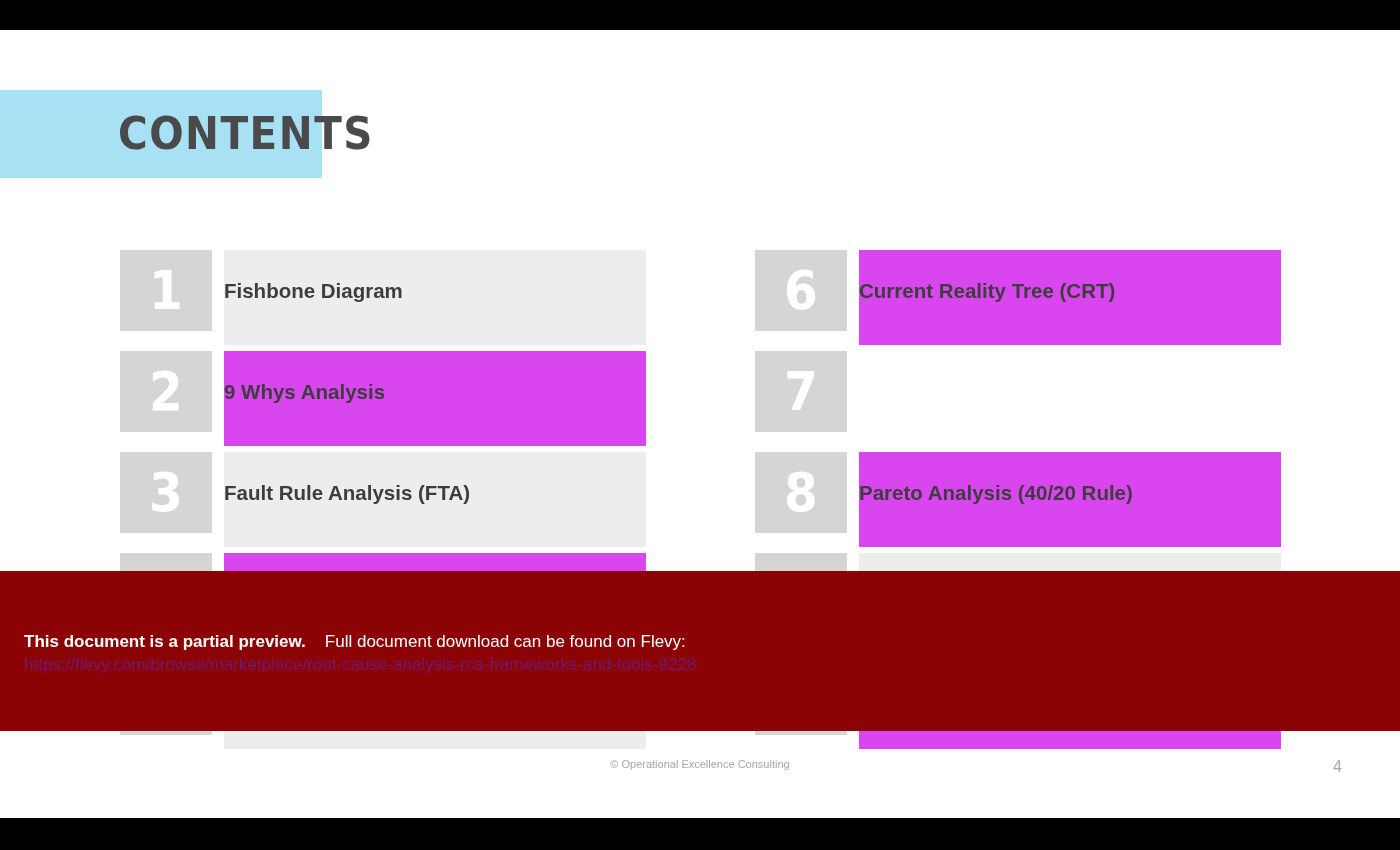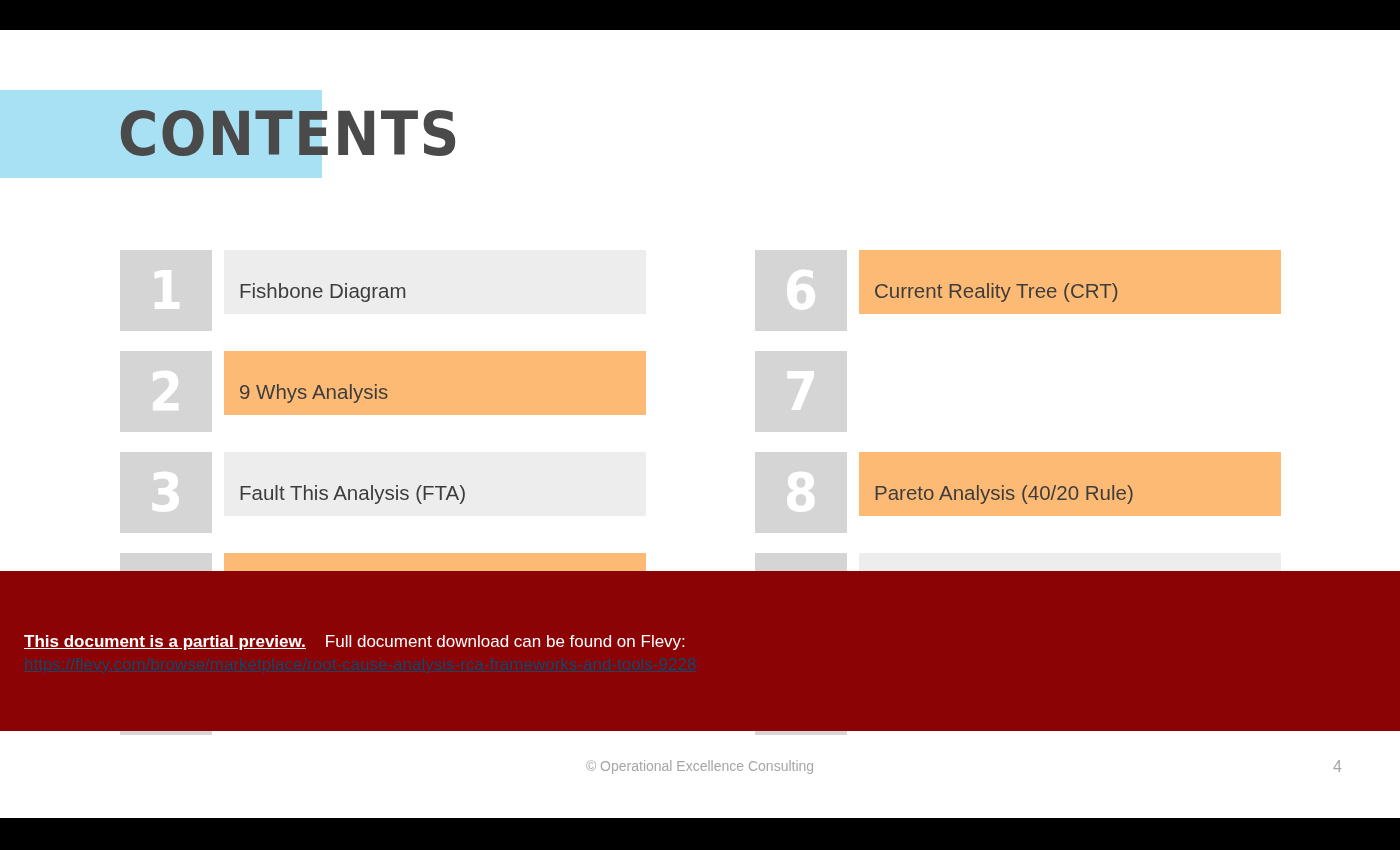--- a/index.html
+++ b/index.html
@@ -53,21 +53,21 @@
   .title-text {
     position: absolute;
     left: 118px;
     top: 90px;
     width: 400px;
     height: 88px;
     line-height: 88px;
     z-index: 6;
     font-family: "DejaVu Sans Condensed", "Liberation Sans Narrow", "Liberation Sans", sans-serif;
     font-weight: 700;
-    font-size: 61px;
+    font-size: 45px;
     letter-spacing: 1.5px;
     color: #4a4a4a;
     white-space: nowrap;
   }
 
   
   .contents {
     position: absolute;
     left: 0;
     top: 0;
@@ -100,41 +100,40 @@
     font-size: 54px;
     line-height: 81px;
     text-align: center;
     letter-spacing: 0px;
   }
   .toc-label {
     position: absolute;
     left: 104px;
     top: 0;
     width: 422px;
-    height: 64px;
+    height: 95px;
     line-height: 81px;
-    padding-left: 15px;
     box-sizing: border-box;
-    font-weight: 400;
+    font-weight: 700;
     font-size: 20.5px;
     color: #3d3d3d;
     white-space: nowrap;
     overflow: hidden;
   }
   .toc-label.gray { background: #ededed; }
-  .toc-label.blue { background: #fdba74; }
+  .toc-label.blue { background: #d946ef; }
 
   
   .footer-copy {
     position: absolute;
     left: 0;
     top: 758px;
     width: 1400px;
     text-align: center;
-    font-size: 14px;
+    font-size: 11px;
     color: #a6a6a6;
     z-index: 3;
   }
   .footer-page {
     position: absolute;
     right: 58px;
     top: 758px;
     font-size: 16px;
     color: #a6a6a6;
     z-index: 3;
@@ -154,33 +153,31 @@
     position: absolute;
     left: 24px;
     top: 632px;
     font-size: 17px;
     color: #ffffff;
     white-space: nowrap;
     z-index: 51;
   }
   .preview-text .strong {
     font-weight: 700;
-    text-decoration: underline;
   }
   .preview-text .normal {
     font-weight: 400;
     margin-left: 19px;
   }
   .preview-link {
     position: absolute;
     left: 24px;
     top: 655px;
     font-size: 17px;
-    color: #0c4a6e;
-    text-decoration: underline;
+    color: #701a75;
     white-space: nowrap;
     z-index: 51;
   }
 </style>
 </head>
 <body>
 
 <div id="slide">
 
   <div class="title-band"></div>
@@ -192,21 +189,21 @@
       <div class="toc-row">
         <div class="toc-num">1</div>
         <div class="toc-label gray">Fishbone Diagram</div>
       </div>
       <div class="toc-row">
         <div class="toc-num">2</div>
         <div class="toc-label blue">9 Whys Analysis</div>
       </div>
       <div class="toc-row">
         <div class="toc-num">3</div>
-        <div class="toc-label gray">Fault This Analysis (FTA)</div>
+        <div class="toc-label gray">Fault Rule Analysis (FTA)</div>
       </div>
       <div class="toc-row">
         <div class="toc-num">4</div>
         <div class="toc-label blue">Failure Mode and Effects Analysis (FMEA)</div>
       </div>
       <div class="toc-row">
         <div class="toc-num">5</div>
         <div class="toc-label gray"></div>
       </div>
     </div>

